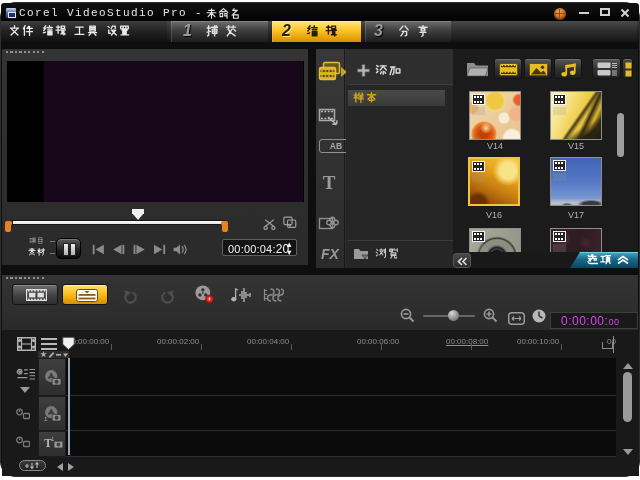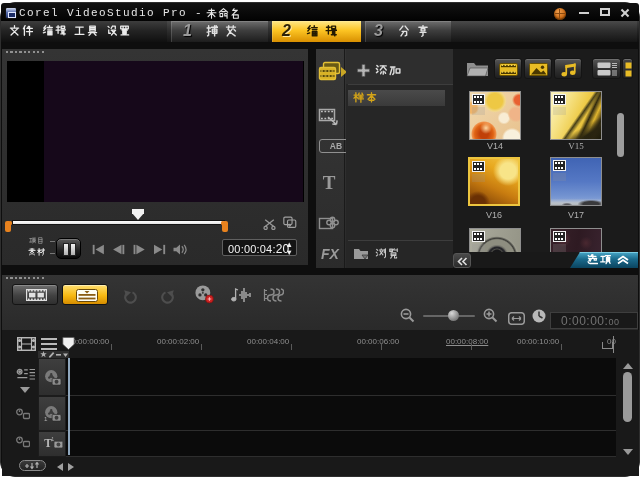--- a/index.html
+++ b/index.html
@@ -452,21 +452,21 @@
         </div>
    <div class="thumb" style="left:97px;top:42px;background:
      linear-gradient(125deg,rgba(70,62,24,0) 52%,#463e18 56%,rgba(70,62,24,0) 62%),
      linear-gradient(115deg,rgba(58,52,20,0) 64%,#30290f 70%,rgba(58,52,20,0) 78%,#2a2410 88%,rgba(58,52,20,0) 97%),
      linear-gradient(150deg,rgba(40,36,14,0) 70%,#282410 84%,#1e1b0a 100%),
      linear-gradient(115deg,#faf0b8 8%,#f6e286 30%,#eecb48 55%,#e0b52e 78%,#cf9f22 100%)">
           <div class="badge"></div>
           <div class="bstrip"></div>
         </div>
    <div class="tlabel" style="left:16px;top:92px;">V14</div>
-   <div class="tlabel" style="left:97px;top:92px;font-family:Liberation Serif, serif;">V15</div>
+   <div class="tlabel" style="left:97px;top:92px;">V15</div>
    <div class="thumb sel" style="left:15px;top:108px;background:
      radial-gradient(circle 20px at 38px 12px,#f8e488 40%,rgba(248,228,136,0) 75%),
      radial-gradient(circle 16px at 8px 44px,#6a3004 45%,rgba(106,48,4,0) 75%),
      linear-gradient(25deg,#8a4a08 10%,#c87c10 40%,#e8a81e 70%,#f0c040 95%)">
           <div class="badge"></div>
           <div class="bstrip"></div>
         </div>
    <div class="thumb" style="left:97px;top:108px;background:
      radial-gradient(ellipse 16px 5px at 40px 46px,#3a3a3c 50%,rgba(58,58,60,0) 85%),
      radial-gradient(ellipse 7px 3px at 16px 47px,#5a5a60 35%,rgba(90,90,96,0) 80%),
@@ -590,21 +590,21 @@
   <svg class="abs" style="left:506px;top:37px;" width="17" height="13" viewBox="0 0 17 13">
         <g fill="none" stroke="#9a9a9a" stroke-width="1.5">
           <rect x="0.7" y="0.7" width="15.6" height="11.6" rx="3"></rect>
           <path d="M4 6.5 h9 M4 6.5 l2 -2 M4 6.5 l2 2 M13 6.5 l-2 -2 M13 6.5 l-2 2" stroke-width="1.2"></path>
         </g>
       </svg>
   <svg class="abs" style="left:530px;top:34px;" width="14" height="14" viewBox="0 0 14 14">
         <circle cx="7" cy="7" r="6.5" fill="#b8b8b8"></circle>
         <path d="M7 7 V2.5 M7 7 L10.5 9" stroke="#333" stroke-width="1.5" fill="none"></path>
       </svg>
-  <div class="abs" style="left:548px;top:37px;width:88px;height:17px;background:#191919;border:1px solid #3e3e3e;color:#737373;font-size:12px;padding:1px 0 0 10px;letter-spacing:0.5px;">0:00:00:<span style="font-size:9px;">00</span></div>
+  <div class="abs" style="left:548px;top:37px;width:88px;height:17px;background:#191919;border:1px solid #3e3e3e;color:#d946ef;font-size:12px;padding:1px 0 0 10px;letter-spacing:0.5px;">0:00:00:<span style="font-size:9px;">00</span></div>
  </div>
  <div id="timeline">
 
   <div id="ruler">
         <span class="abs" style="left:9px;top:5px;">00:00:00:00</span>
         <span class="abs" style="left:99px;top:5px;">00:00:02:00</span>
         <span class="abs" style="left:189px;top:5px;">00:00:04:00</span>
         <span class="abs" style="left:279px;top:5px;margin-left:20px;">00:00:06:00</span>
         <span class="abs" style="left:388px;top:5px;text-decoration:underline;">00:00:08:00</span>
         <span class="abs" style="left:459px;top:5px;">00:00:10:00</span>

